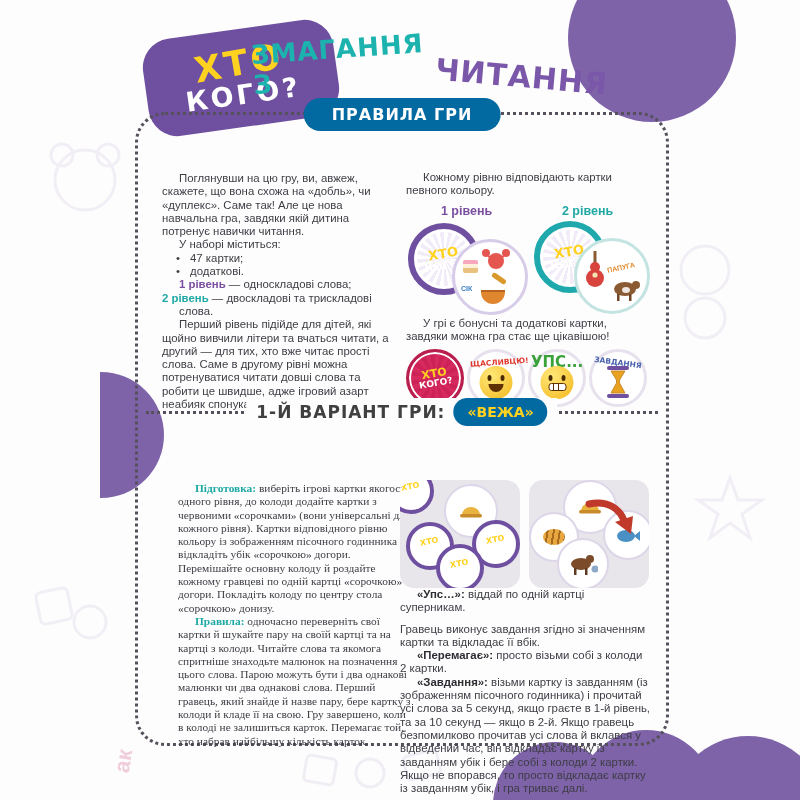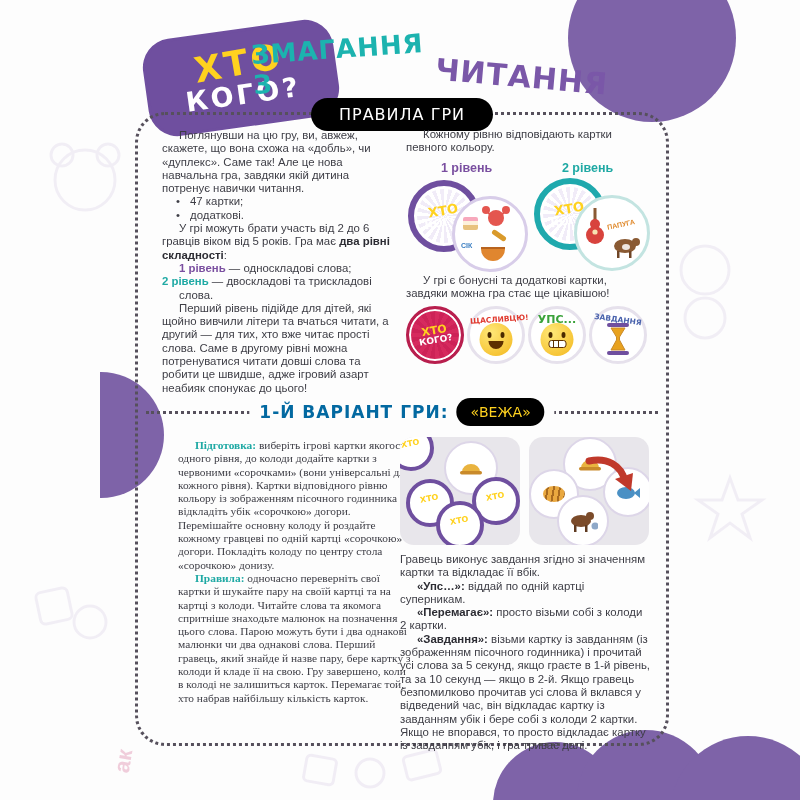--- a/index.html
+++ b/index.html
@@ -27,32 +27,32 @@
   .logo .l2{font-family:"DejaVu Sans",sans-serif;font-weight:bold;font-size:27px;color:#ffffff;
         letter-spacing:3px;line-height:1.05;}
   .title{position:absolute;left:252px;top:34px;width:340px;display:flex;align-items:flex-end;gap:10px;}
   .title .t1{font-family:"DejaVu Sans",sans-serif;font-weight:bold;font-size:26px;color:#1cb3af;
         transform:rotate(-4deg);letter-spacing:1px;}
   .title .t2{font-family:"DejaVu Sans",sans-serif;font-weight:bold;font-size:30px;color:#7a57a8;
         transform:rotate(5deg);letter-spacing:1px;}
   
   .main-box{position:absolute;left:135px;top:112px;width:528px;height:628px;
         border:3px dotted #56505c;border-radius:30px;}
-  .badge{background:#000000;color:#fff;font-family:"DejaVu Sans",sans-serif;font-weight:normal;
+  .badge{background:#0369a1;color:#fff;font-family:"DejaVu Sans",sans-serif;font-weight:bold;
         border-radius:20px;display:inline-block;}
   .rules-badge{position:absolute;left:50%;top:-17px;transform:translateX(-50%);
         font-size:16px;letter-spacing:1px;padding:7px 28px;}
   .divider{position:absolute;left:8px;right:8px;top:296px;border-top:3px dotted #56505c;}
   .variant-header{position:absolute;top:283px;left:50%;transform:translateX(-50%);
         background:#fdfdfd;padding:0 10px;display:flex;align-items:center;gap:8px;white-space:nowrap;}
   .variant-header .vh-text{font-family:"DejaVu Sans",sans-serif;font-weight:bold;font-size:17px;
-        color:#0369a1;letter-spacing:1px;}
+        color:#404040;letter-spacing:1px;}
   .vezha-badge{color:#ffd21f;font-size:14px;padding:6px 14px;border-radius:16px;}
   
-  .col{position:absolute;font-size:11.4px;line-height:13.3px;}
+  .col{position:absolute;font-size:11.4px;line-height:13.3px;margin-top:43px;}
   .s1-left{left:24px;top:14px;width:233px;}
   .s1-right{left:268px;top:13px;width:242px;}
   .s2-left{left:40px;top:324px;width:233px;font-family:Liberation Serif, serif;}
   .s2-right{left:262px;top:322px;width:250px;}
   .p{margin:0;}
   .ind{text-indent:17px;}
   b.blk{color:#2c2c33;}
   .kw-t{color:#1fa9a4;font-weight:bold;}
   .kw-p{color:#7a4fa0;font-weight:bold;}
   .bullet-row{display:flex;padding-left:14px;}
@@ -81,21 +81,21 @@
   .size58 .m1{font-size:11px;} .size58 .m2{font-size:9px;}
   .size48 .m1{font-size:8px;} .size48 .m2{font-size:7px;}
   .tiny-word{position:absolute;font-weight:bold;}
   
   .bonus-row{position:relative;height:62px;margin-top:6px;}
   .bcard{position:absolute;width:58px;height:58px;border-radius:50%;background:#fff;
         border:3px solid #e6e1ec;box-sizing:border-box;}
   .blabel{position:absolute;top:4px;left:0;width:100%;text-align:center;
         font-family:"DejaVu Sans",sans-serif;font-weight:bold;font-size:7.5px;}
   .blabel.red{color:#e03a2f;transform:rotate(-4deg);}
-  .blabel.green{color:#3aa23a;font-size:11px;}
+  .blabel.green{color:#3aa23a;font-size:15px;}
   .blabel.blue{color:#4a63ad;transform:rotate(8deg);}
   .smiley{position:absolute;bottom:5px;left:50%;transform:translateX(-50%);width:33px;height:33px;
         border-radius:50%;background:radial-gradient(circle at 35% 30%,#ffe878,#f3b71d);}
   .smiley .eyes{position:absolute;top:9px;left:8px;width:4px;height:6px;border-radius:50%;
         background:#4a2a00;box-shadow:13px 0 0 #4a2a00;}
   .smiley .mouth-h{width:15px;height:8px;background:#5f3000;border-radius:0 0 15px 15px;margin:18px auto 0;}
   .smiley .mouth-w{width:18px;height:8px;background:#fff;border:1.5px solid #5f3000;border-radius:3px;
         margin:17px auto 0;box-sizing:border-box;
         background-image:linear-gradient(90deg,transparent 0 4px,#5f3000 4px 5px,transparent 5px 9px,#5f3000 9px 10px,transparent 10px);}
   
@@ -151,29 +151,29 @@
     <span class="t1">ЗМАГАННЯ З</span>
     <span class="t2">ЧИТАННЯ</span>
   </div>
 
   <div class="main-box">
 
     <div class="badge rules-badge">ПРАВИЛА ГРИ</div>
 
     <div class="col s1-left">
       <p class="p ind">Поглянувши на цю гру, ви, авжеж, скажете, що вона схожа на «добль», чи «дуплекс». Саме так! Але це нова навчальна гра, завдяки якій дитина потренує навички читання.</p>
+      <p class="p ind">У наборі міститься:</p>
       <div class="bullet-row">
         <span class="dot"></span>
         <span>47 картки;</span>
       </div>
       <div class="bullet-row">
         <span class="dot"></span>
         <span>додаткові.</span>
       </div>
-      <p class="p ind"><span>У грі можуть брати участь від 2 до 6 гравців віком від 5 років. Гра має </span><b class="blk">два рівні складності</b><span>:</span></p>
       <p class="p" style="padding-left:17px;"><span class="kw-p">1 рівень</span><span> — односкладові слова;</span></p>
       <p class="p" style="padding-left:17px;text-indent:0;margin-left:-17px;padding-left:34px;text-indent:-17px;"><span class="kw-t">2 рівень</span><span> — двоскладові та трискладові слова.</span></p>
       <p class="p ind">Перший рівень підійде для дітей, які щойно вивчили літери та вчаться читати, а другий — для тих, хто вже читає прості слова. Саме в другому рівні можна потренуватися читати довші слова та робити це швидше, адже ігровий азарт неабияк спонукає до цього!</p>
     </div>
 
     <div class="col s1-right">
       <p class="p ind">Кожному рівню відповідають картки певного кольору.</p>
       <div class="level-labels">
         <span class="lv1">1 рівень</span>
         <span class="lv2">2 рівень</span>
@@ -322,20 +322,20 @@
               <ellipse cx="11" cy="9" rx="9" ry="6" fill="#4a90c4"></ellipse>
               <path d="M19 9 L25 4 L25 14 Z" fill="#4a90c4"></path>
             </svg>
           </div>
           <svg style="position:absolute;left:54px;top:18px;" width="54" height="40">
             <path d="M6 6 C 24 2 38 10 42 26" fill="none" stroke="#c0392b" stroke-width="7" stroke-linecap="round"></path>
             <path d="M32 24 L48 36 L50 18 Z" fill="#c0392b"></path>
           </svg>
         </div>
       </div>
+      <p class="p ind"><b class="blk">«Упс…»:</b><span> віддай по одній картці суперникам.</span></p>
       <p class="p txt">Гравець виконує завдання згідно зі значенням картки та відкладає її вбік.</p>
-      <p class="p ind"><b class="blk">«Упс…»:</b><span> віддай по одній картці суперникам.</span></p>
       <p class="p ind"><b class="blk">«Перемагає»:</b><span> просто візьми собі з колоди 2 картки.</span></p>
       <p class="p ind"><b class="blk">«Завдання»:</b><span> візьми картку із завданням (із зображенням пісочного годинника) і прочитай усі слова за 5 секунд, якщо граєте в 1-й рівень, та за 10 секунд — якщо в 2-й. Якщо гравець безпомилково прочитав усі слова й вклався у відведений час, він відкладає картку із завданням убік і бере собі з колоди 2 картки. Якщо не впорався, то просто відкладає картку із завданням убік, і гра триває далі.</span></p>
     </div>
 
   </div>
 </div>
 
 </body></html>

